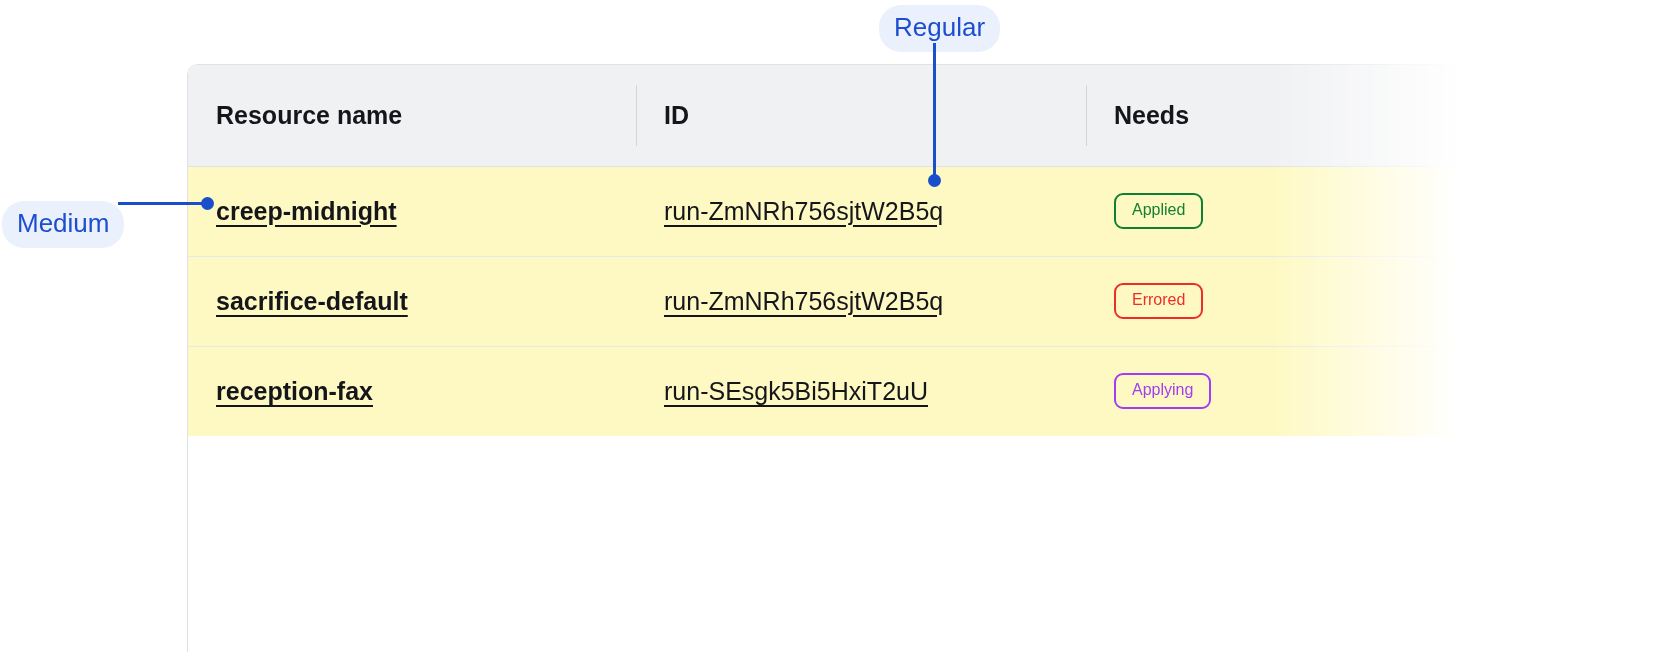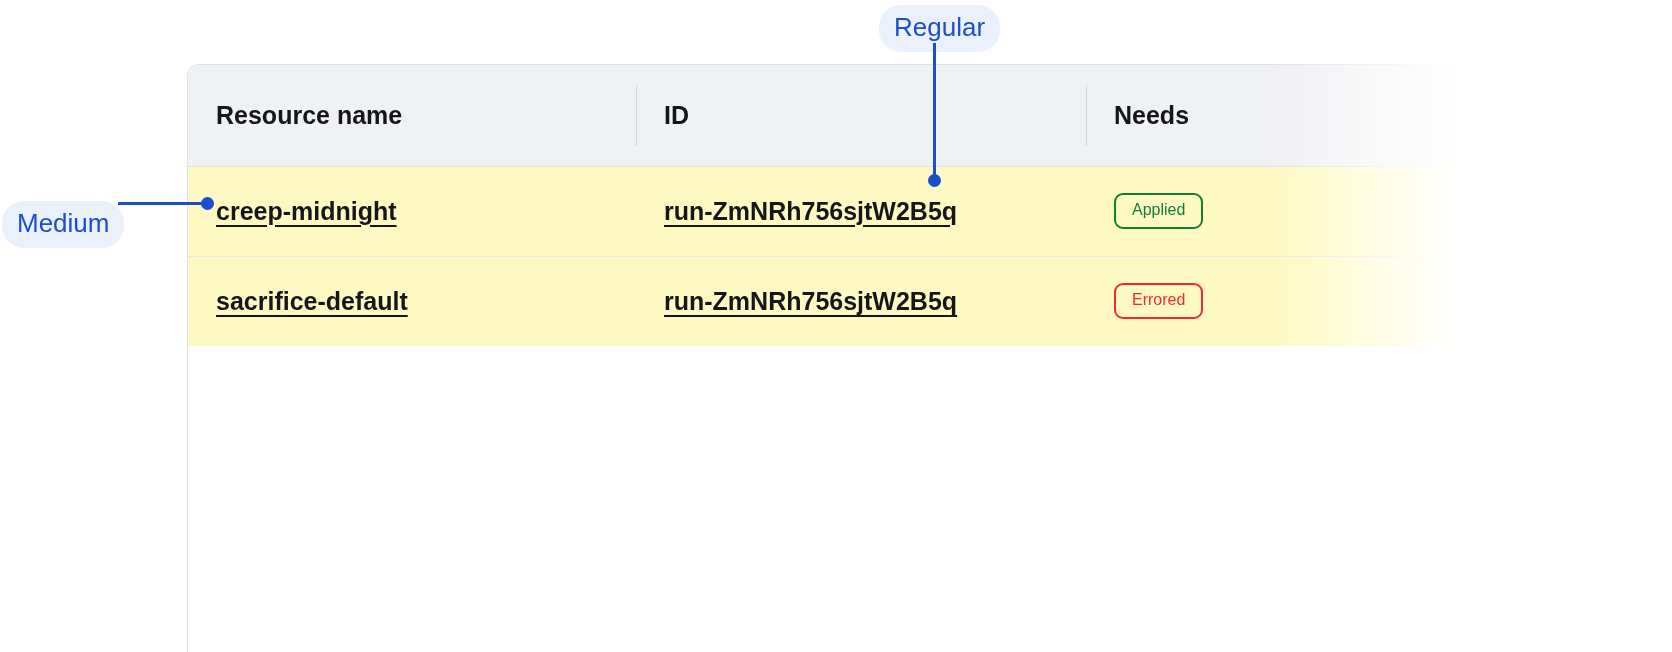--- a/index.html
+++ b/index.html
@@ -66,21 +66,21 @@
   .cell-link {
     font-size: 25px;
     color: #14161a;
     text-decoration: underline;
     text-underline-offset: 5px;
     text-decoration-thickness: 2px;
     cursor: pointer;
     white-space: nowrap;
   }
   .cell-link.medium { font-weight: 600; }
-  .cell-link.regular { font-weight: 700; }
+  .cell-link.regular { font-weight: 400; }
 
   .badge {
     display: inline-block;
     border: 2px solid currentColor;
     border-radius: 9px;
     padding: 7px 16px 8px;
     font-size: 16px;
     font-weight: 500;
     line-height: 1.05;
     white-space: nowrap;
@@ -139,20 +139,25 @@
           <tr>
             <td><a class="cell-link medium">creep-midnight</a></td>
             <td><a class="cell-link regular">run-ZmNRh756sjtW2B5q</a></td>
             <td><span class="badge applied">Applied</span></td>
           </tr>
           <tr>
             <td><a class="cell-link medium">sacrifice-default</a></td>
             <td><a class="cell-link regular">run-ZmNRh756sjtW2B5q</a></td>
             <td><span class="badge errored">Errored</span></td>
           </tr>
+          <tr>
+            <td><a class="cell-link medium">reception-fax</a></td>
+            <td><a class="cell-link regular">run-SEsgk5Bi5HxiT2uU</a></td>
+            <td><span class="badge applying">Applying</span></td>
+          </tr>
         </tbody>
     </table>
   </div>
 
   <div class="callout" id="callout-regular">Regular</div>
   <div class="leader" id="leader-regular-line"></div>
   <div class="leader-dot" id="leader-regular-dot"></div>
 
   <div class="callout" id="callout-medium">Medium</div>
   <div class="leader" id="leader-medium-line"></div>

